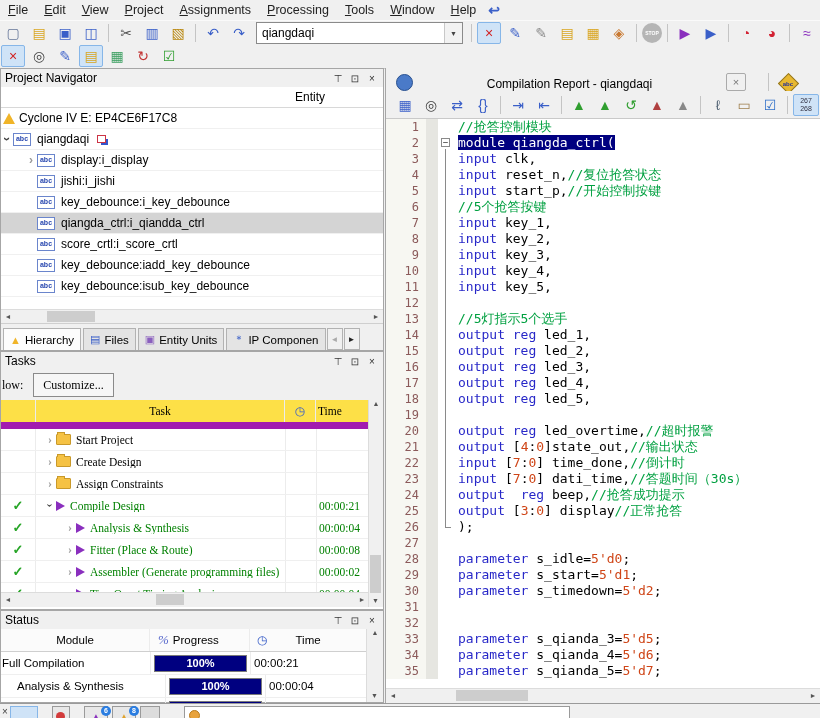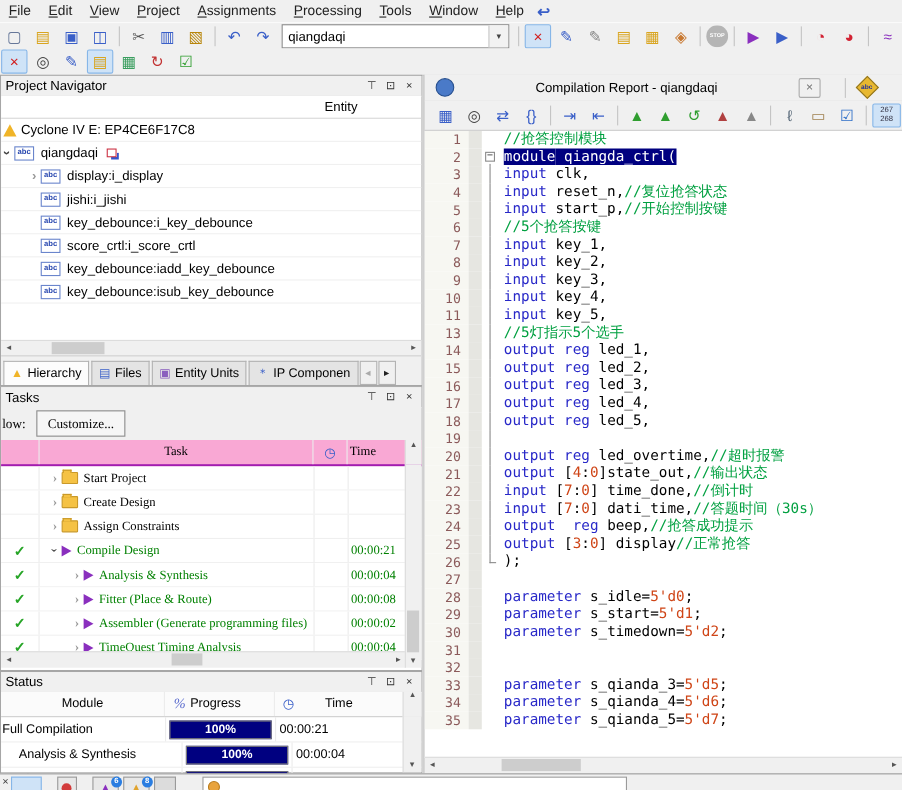--- a/index.html
+++ b/index.html
@@ -67,21 +67,21 @@
   
   .tasks{top:283px;height:259px;}
   .tasks .pbody{top:18px;background:#f0f0f0;font-family:Liberation Serif, serif;}
   .flowrow{height:30px;display:flex;align-items:center;background:#f0f0f0;}
   .flowlabel{margin:0 4px 0 1px;}
   .flowcombo{width:218px;}
   .custbtn{height:22px;padding:0 9px;margin-left:6px;background:#f6f6f6;border:1px solid #8a8a8a;
     display:flex;align-items:center;font-size:12px;}
   .ttable{position:absolute;left:0;right:0;top:30px;bottom:0;background:#fff;}
   .thead,.task-r{display:flex;align-items:center;font-size:11.5px;}
-  .thead{height:22px;background:#f9a8d4;border-bottom:2px solid #a21caf;}
+  .thead{height:22px;background:#fde047;border-bottom:7px solid #a21caf;}
   .col-chk{width:34px;flex:none;border-right:1px solid #ececec;height:100%;display:flex;align-items:center;justify-content:center;}
   .col-task{flex:1;display:flex;align-items:center;height:100%;border-right:1px solid #ececec;overflow:hidden;}
   .col-clk{width:30px;flex:none;height:100%;display:flex;align-items:center;justify-content:center;border-right:1px solid #ececec;}
   .col-time{width:52px;flex:none;height:100%;display:flex;align-items:center;padding-left:2px;box-sizing:border-box;}
   .col-vs{width:14px;flex:none;height:100%;background:#f0f0f0;border-left:1px solid #dcdcdc;
     display:flex;align-items:flex-start;justify-content:center;font-size:7px;color:#555;}
   .task-r{height:21px;border-bottom:1px solid #efefef;background:#fff;}
   .task-r .lbl{white-space:nowrap;overflow:hidden;}
   .task-r.done .lbl,.task-r.done .col-time{color:#008000;}
   .checkmark{color:#27a527;font-weight:bold;font-size:13px;}
@@ -115,21 +115,21 @@
     display:flex;align-items:center;justify-content:center;position:relative;font-size:10px;flex:none;}
   .mbadge{position:absolute;top:-1px;right:-4px;width:10px;height:10px;border-radius:50%;
     background:#2a7de1;color:#fff;font-size:7px;line-height:10px;text-align:center;font-weight:bold;}
   .msearch{height:16px;margin-top:2px;margin-left:22px;width:384px;background:#fff;
     border:1px solid #9a9a9a;display:flex;align-items:center;flex:none;}
   .odot{width:9px;height:9px;border-radius:50%;background:#e8a33d;border:1px solid #b97c1e;margin-left:4px;}
   
   .editor{position:absolute;left:385px;top:68px;width:435px;height:635px;background:#fff;
     border-left:1px solid #a6a6a6;box-sizing:border-box;}
   .mdibar{position:absolute;left:0;right:0;top:0;height:23px;background:#f0f0f0;
-    border-bottom:1px solid #b8b8b8;display:flex;align-items:center;}
+    border-bottom:1px solid #b8b8b8;display:flex;align-items:flex-end;}
   .globeico{width:15px;height:15px;border-radius:50%;background:#4a7ac8;border:1px solid #28508f;
     margin-left:10px;flex:none;}
   .mdititle{flex:1;text-align:center;font-size:12px;}
   .mdix{width:18px;height:16px;background:#f0f0f0;border:1px solid #aaa;border-radius:2px;
     display:flex;align-items:center;justify-content:center;font-size:11px;color:#777;margin-right:18px;}
   .abcdoc{width:13px;height:13px;background:#e8b830;border:1px solid #8f7320;transform:rotate(45deg);
     margin:0 24px 0 8px;display:flex;align-items:center;justify-content:center;flex:none;}
   .abcdoc span{transform:rotate(-45deg);font-size:6px;color:#22309a;font-weight:bold;}
   .edtb{position:absolute;left:0;right:0;top:23px;height:28px;background:#f0f0f0;
     border-bottom:1px solid #c9c9c9;display:flex;align-items:center;padding-left:6px;box-sizing:border-box;}
@@ -257,20 +257,26 @@
               <span style="width: 12px; flex: 0 0 auto;"></span>
               <span class="abcico">abc</span>
               <span>jishi:i_jishi</span>
             </div>
             <div class="trow">
               <span style="width: 24px; flex: 0 0 auto;"></span>
               <span style="width: 12px; flex: 0 0 auto;"></span>
               <span class="abcico">abc</span>
               <span>key_debounce:i_key_debounce</span>
             </div>
+            <div class="trow selrow">
+              <span style="width: 24px; flex: 0 0 auto;"></span>
+              <span style="width: 12px; flex: 0 0 auto;"></span>
+              <span class="abcico">abc</span>
+              <span>qiangda_ctrl:i_qiandda_ctrl</span>
+            </div>
             <div class="trow">
               <span style="width: 24px; flex: 0 0 auto;"></span>
               <span style="width: 12px; flex: 0 0 auto;"></span>
               <span class="abcico">abc</span>
               <span>score_crtl:i_score_crtl</span>
             </div>
             <div class="trow">
               <span style="width: 24px; flex: 0 0 auto;"></span>
               <span style="width: 12px; flex: 0 0 auto;"></span>
               <span class="abcico">abc</span>
@@ -602,20 +608,26 @@
           <span class="ln">10</span>
           <span class="lmarg"></span>
           <span class="fold foldv"></span>
           <span class="ctext"><span class="c-kw">input</span><span class="c-id"> key_4,</span></span>
         </div>
         <div class="cl">
           <span class="ln">11</span>
           <span class="lmarg"></span>
           <span class="fold foldv"></span>
           <span class="ctext"><span class="c-kw">input</span><span class="c-id"> key_5,</span></span>
+        </div>
+        <div class="cl">
+          <span class="ln">12</span>
+          <span class="lmarg"></span>
+          <span class="fold foldv"></span>
+          <span class="ctext"></span>
         </div>
         <div class="cl">
           <span class="ln">13</span>
           <span class="lmarg"></span>
           <span class="fold foldv"></span>
           <span class="ctext"><span class="c-com">//5灯指示5个选手</span></span>
         </div>
         <div class="cl">
           <span class="ln">14</span>
           <span class="lmarg"></span>

